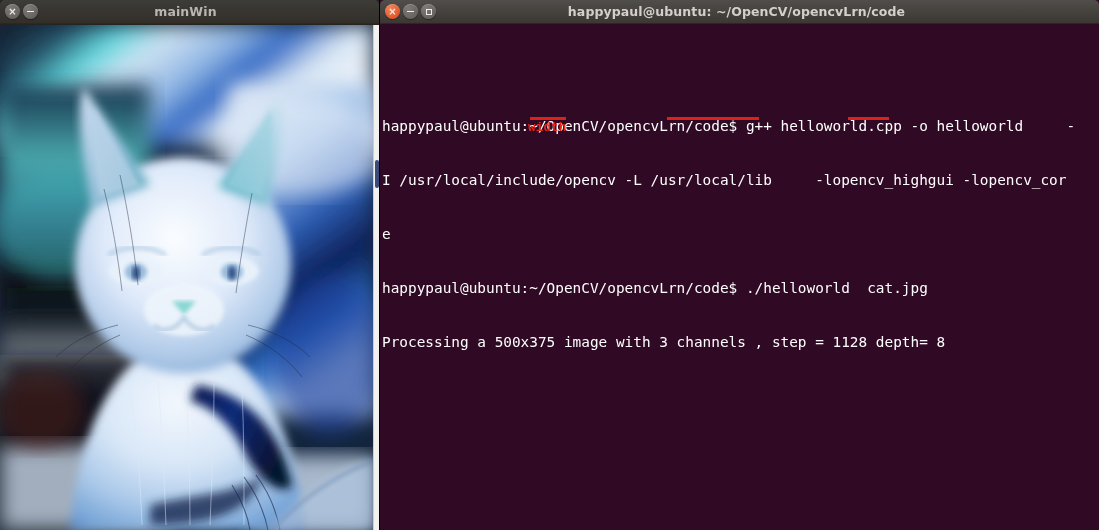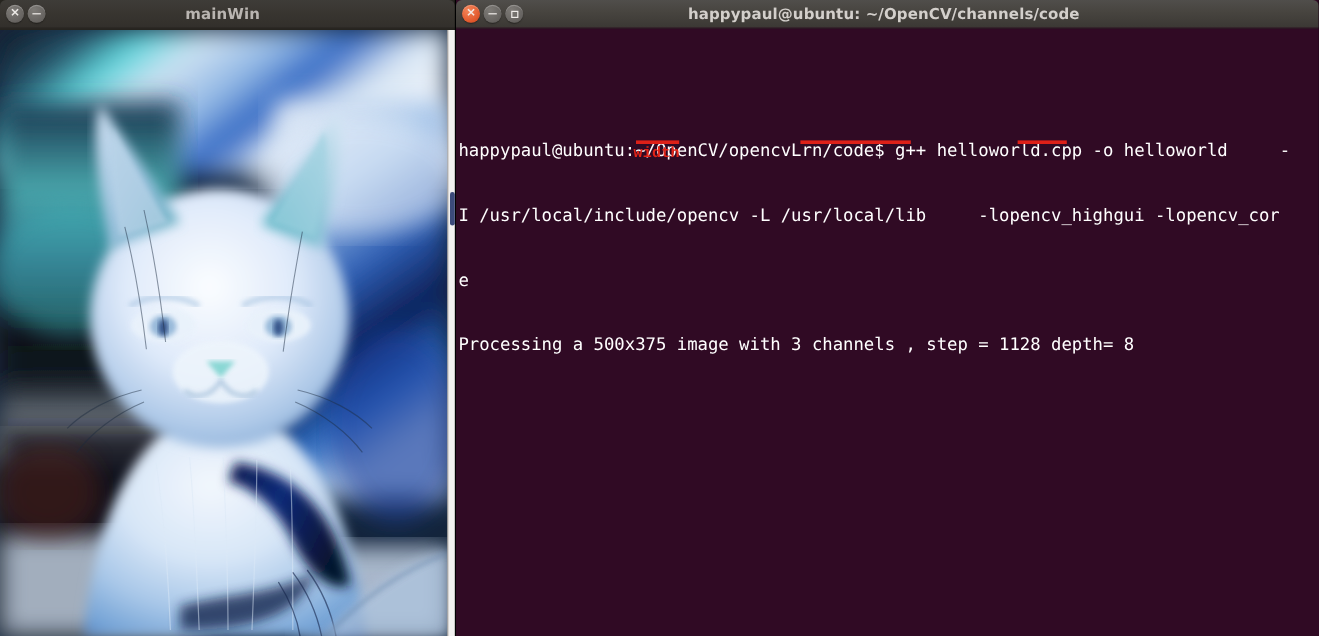--- a/index.html
+++ b/index.html
@@ -252,28 +252,29 @@
         <div class="wbtn close-active">
           <span class="gl">×</span>
         </div>
         <div class="wbtn grey">
           <span class="dash"></span>
         </div>
         <div class="wbtn grey">
           <span class="sq"></span>
         </div>
       </div>
-      <div class="wtitle">happypaul@ubuntu: ~/OpenCV/channels/code</div>
+      <div class="wtitle">happypaul@ubuntu: ~/OpenCV/opencvLrn/code</div>
     </div>
 
     <div id="termbody">
       <div id="termtext">
         <div class="tline">happypaul@ubuntu:~/OpenCV/opencvLrn/code$ g++ helloworld.cpp -o helloworld     -</div>
         <div class="tline">I /usr/local/include/opencv -L /usr/local/lib     -lopencv_highgui -lopencv_cor</div>
         <div class="tline">e</div>
+        <div class="tline">happypaul@ubuntu:~/OpenCV/opencvLrn/code$ ./helloworld  cat.jpg</div>
         <div class="tline">Processing a 500x375 image with 3 channels , step = 1128 depth= 8</div>
       </div>
 
       <div id="annotations">
         <div class="ann-underline" style="left:150px; top:93px; width:36px;"></div>
         <div class="ann-label" style="left:148px; top:97px;">width</div>
         <div class="ann-underline" style="left:287px; top:93px; width:92px;"></div>
         <div class="ann-underline" style="left:468px; top:93px; width:41px;"></div>
       </div>
     </div>

